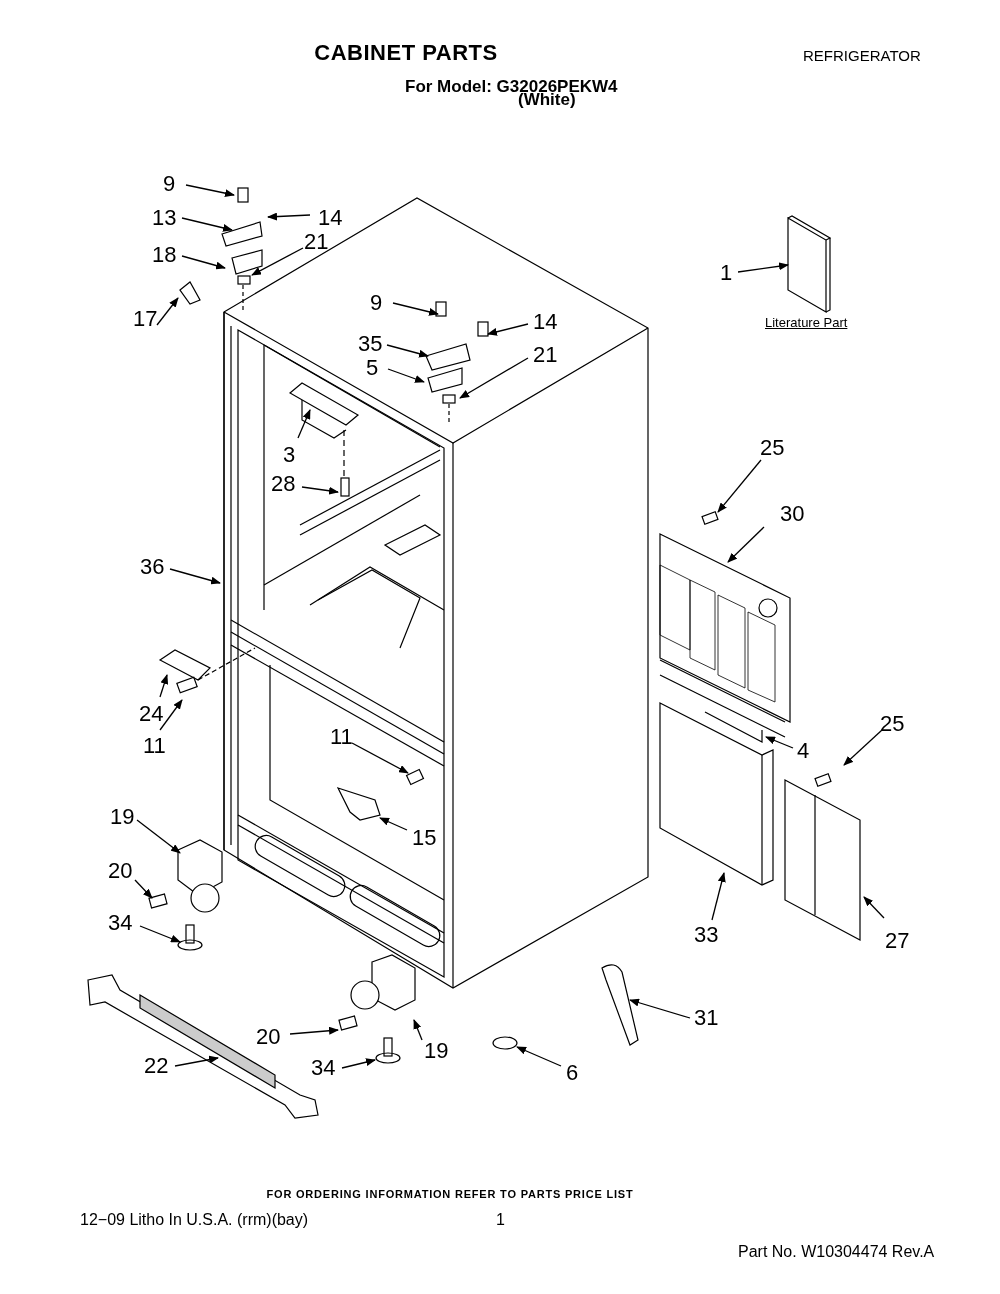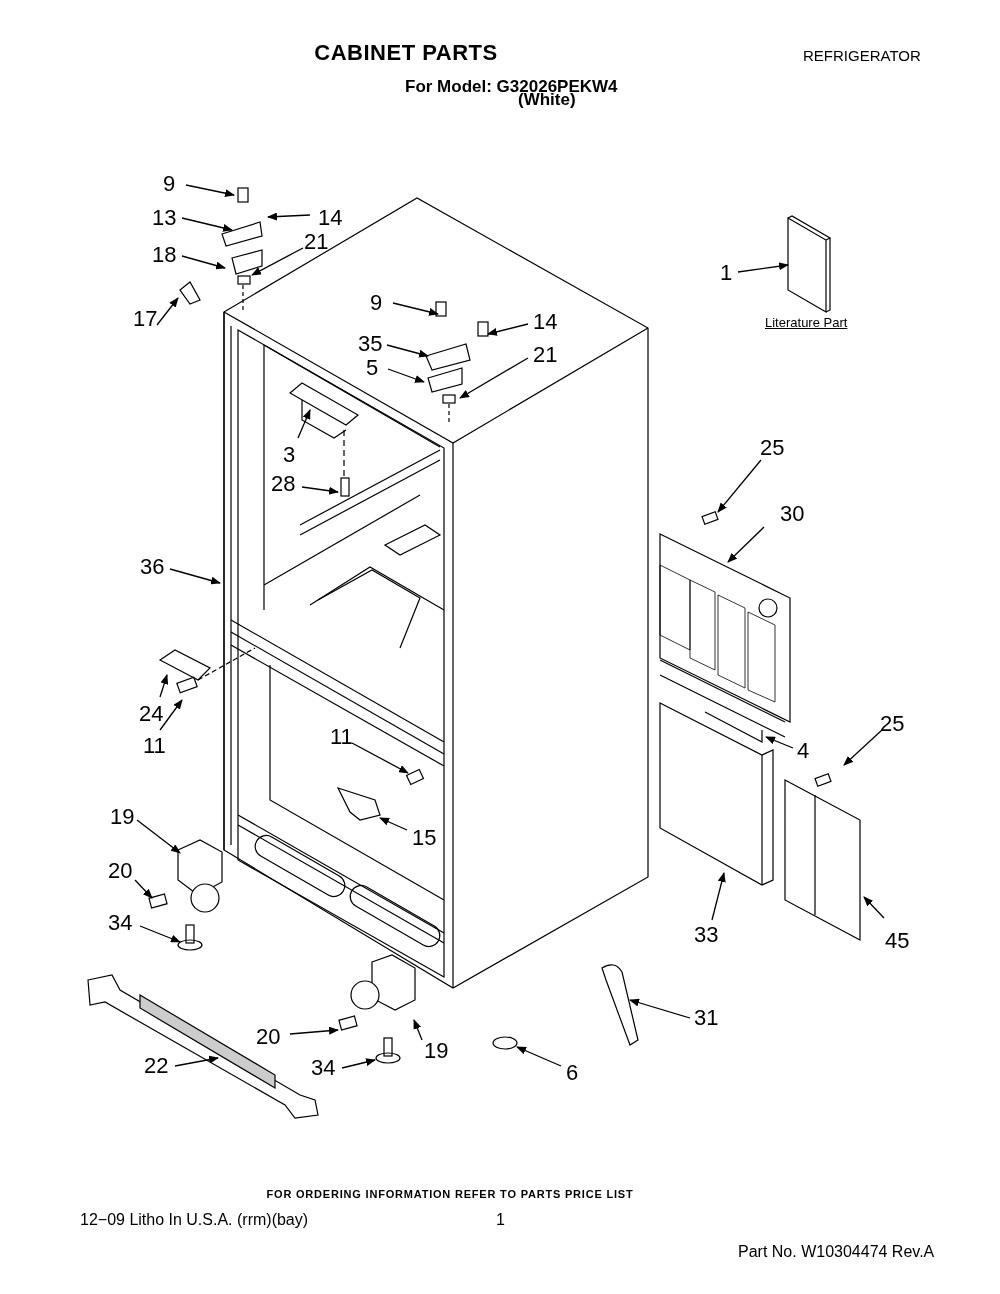--- a/index.html
+++ b/index.html
@@ -214,21 +214,21 @@
 <div class="callout" style="left:139px;top:703px">24</div>
 <div class="callout" style="left:143px;top:735px">11</div>
 <div class="callout" style="left:330px;top:726px">11</div>
 <div class="callout" style="left:797px;top:740px">4</div>
 <div class="callout" style="left:880px;top:713px">25</div>
 <div class="callout" style="left:412px;top:827px">15</div>
 <div class="callout" style="left:110px;top:806px">19</div>
 <div class="callout" style="left:108px;top:860px">20</div>
 <div class="callout" style="left:108px;top:912px">34</div>
 <div class="callout" style="left:694px;top:924px">33</div>
-<div class="callout" style="left:885px;top:930px">45</div>
+<div class="callout" style="left:885px;top:930px">27</div>
 <div class="callout" style="left:694px;top:1007px">31</div>
 <div class="callout" style="left:256px;top:1026px">20</div>
 <div class="callout" style="left:424px;top:1040px">19</div>
 <div class="callout" style="left:144px;top:1055px">22</div>
 <div class="callout" style="left:311px;top:1057px">34</div>
 <div class="callout" style="left:566px;top:1062px">6</div>
 
 <div id="lit-label" class="abs">Literature Part</div>
 
 <div id="order" class="abs">FOR ORDERING INFORMATION REFER TO PARTS PRICE LIST</div>

